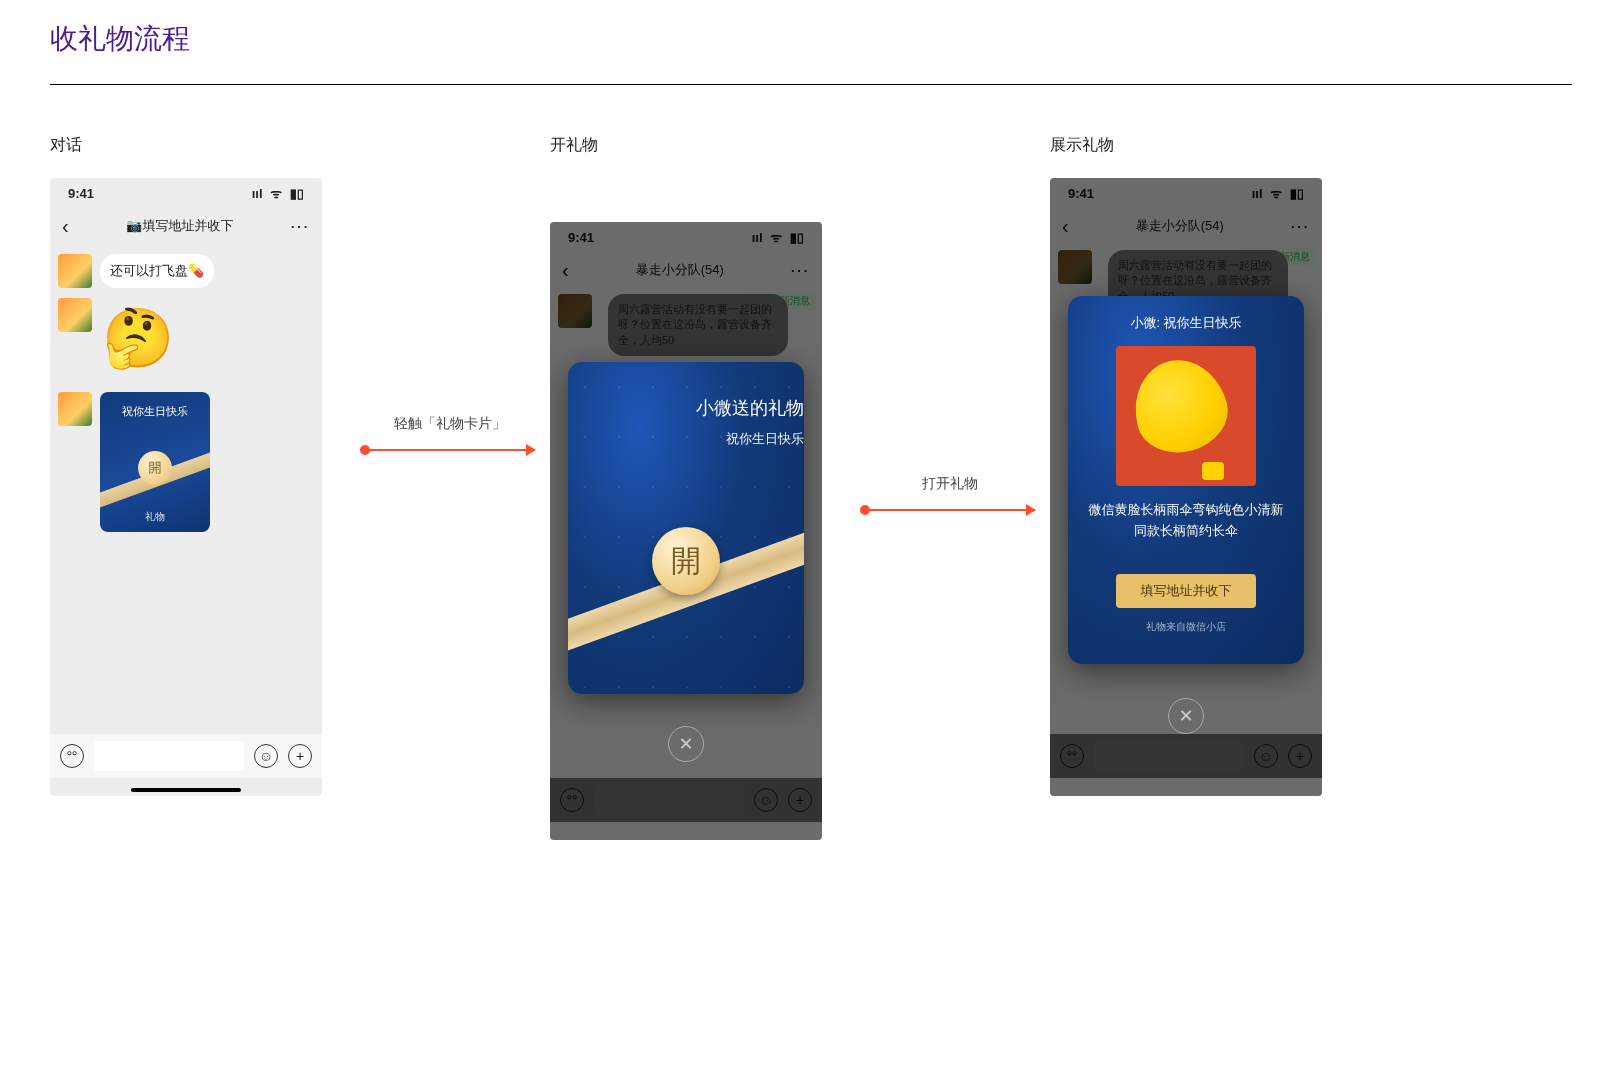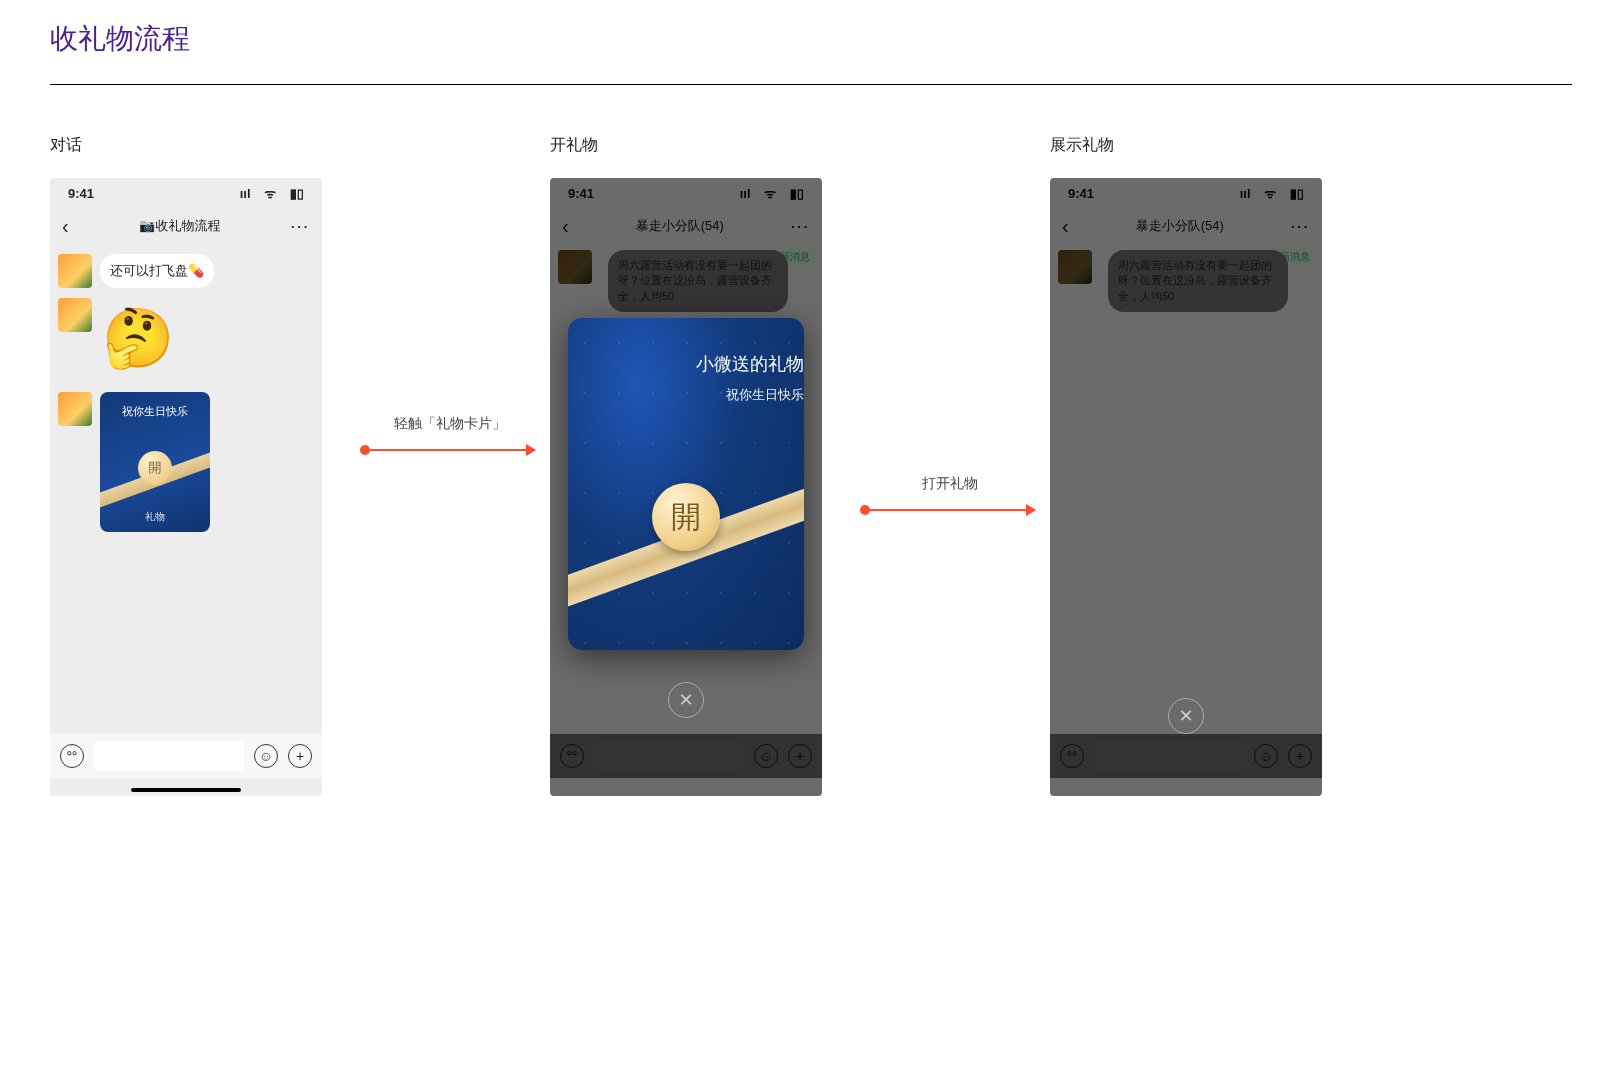--- a/index.html
+++ b/index.html
@@ -10,21 +10,21 @@
   .col { display:flex; flex-direction:column; }
   .col-label { font-size:16px; font-weight:500; margin-bottom:22px; }
   .arrow-col { display:flex; flex-direction:column; align-items:center; justify-content:center; padding-top:260px; }
   .arrow-label{ font-size:14px; color:#444; margin-bottom:16px; }
   .arrow { position:relative; width:170px; height:2px; background:#ff4d2d; }
   .arrow::before{content:"";position:absolute;left:-5px;top:-4px;width:10px;height:10px;border-radius:50%;background:#ff4d2d;}
   .arrow::after{content:"";position:absolute;right:-1px;top:-5px;width:0;height:0;border-left:10px solid #ff4d2d;border-top:6px solid transparent;border-bottom:6px solid transparent;}
 
   .phone { width:272px; height:618px; background:#ededed; border-radius:4px; position:relative; overflow:hidden; font-size:13px; }
   .status-bar{height:30px;display:flex;align-items:center;justify-content:space-between;padding:0 18px;font-weight:600;}
-  .status-bar .icons span{margin-left:10px;}
+  .status-bar .icons span{margin-left:4px;}
   .nav-bar{height:36px;display:flex;align-items:center;justify-content:space-between;padding:0 12px;}
   .nav-title{font-weight:500;}
   .back{font-size:20px;line-height:1;}
   .more{letter-spacing:2px;font-weight:700;}
   .chat-body{padding:10px 8px 0 8px;}
 
   .msg-row{display:flex;margin-bottom:10px;align-items:flex-start;}
   .msg-row.right{flex-direction:row-reverse;}
   .avatar{width:34px;height:34px;border-radius:4px;flex:none;}
   .avatar.warm{background:linear-gradient(135deg,#ff9d3b 0%,#ffcf66 60%,#3c7a2e 100%);}
@@ -84,21 +84,21 @@
   <div class="col" style="width:300px;">
     <div class="col-label">对话</div>
 
     <div class="phone">
       <div class="status-bar">
         <span>9:41</span>
         <span class="icons"><span>ııl</span> <span>ᯤ</span> <span>▮▯</span></span>
       </div>
       <div class="nav-bar">
         <span class="back">‹</span>
-        <span class="nav-title">📷收礼物流程</span>
+        <span class="nav-title">📷填写地址并收下</span>
         <span class="more">···</span>
       </div>
       <div class="chat-body">
         <div class="msg-row">
           <div class="avatar warm"></div>
           <div class="bubble">还可以打飞盘💊</div>
         </div>
         <div class="msg-row">
           <div class="avatar warm"></div>
           <div class="emoji-think">🤔</div>
@@ -121,21 +121,21 @@
       </div>
       <div class="home-ind"></div>
     </div>
   </div>
 
   <div class="arrow-col" style="width:200px;padding-top:280px;">
     <div class="arrow-label">轻触「礼物卡片」</div>
     <div class="arrow"></div>
   </div>
 
-  <div class="col" style="width:300px;">
+  <div class="col" style="width:300px;gap:44px;">
     <div class="col-label">开礼物</div>
 
     <div class="phone dark">
       <div class="status-bar">
         <span>9:41</span>
         <span class="icons"><span>ııl</span> <span>ᯤ</span> <span>▮▯</span></span>
       </div>
       <div class="nav-bar">
         <span class="back">‹</span>
         <span class="nav-title bg-nav-title">暴走小分队(54)</span>
@@ -192,17 +192,26 @@
         </div>
       </div>
       <div class="input-bar">
         <div class="ib-icon">༚༚</div>
         <div class="field"></div>
         <div class="ib-icon">☺</div>
         <div class="ib-icon">+</div>
       </div>
 
       <div class="overlay"></div>
+      <div class="reveal-card">
+        <div class="hdr">小微: 祝你生日快乐</div>
+        <div class="img">
+            <div class="umbrella-scene"></div>
+          </div>
+        <div class="desc">微信黄脸长柄雨伞弯钩纯色小清新同款长柄简约长伞</div>
+        <div class="btn">填写地址并收下</div>
+        <div class="foot">礼物来自微信小店</div>
+      </div>
       <div class="close-btn" style="top:520px;">✕</div>
     </div>
   </div>
 
 </div>
 
 </body></html>

